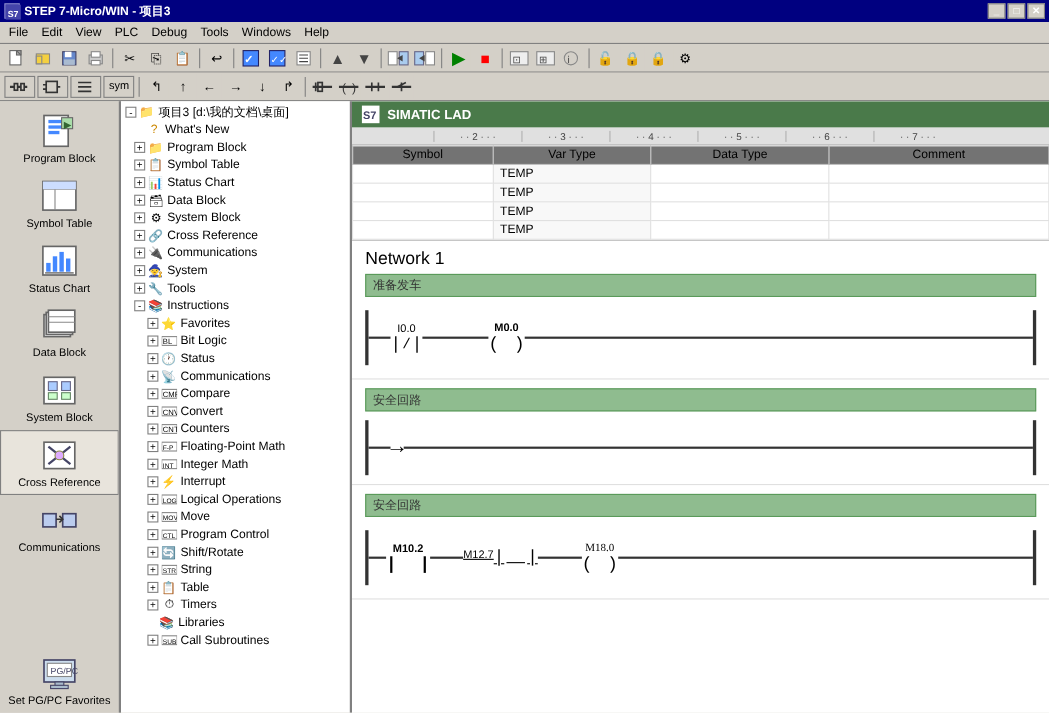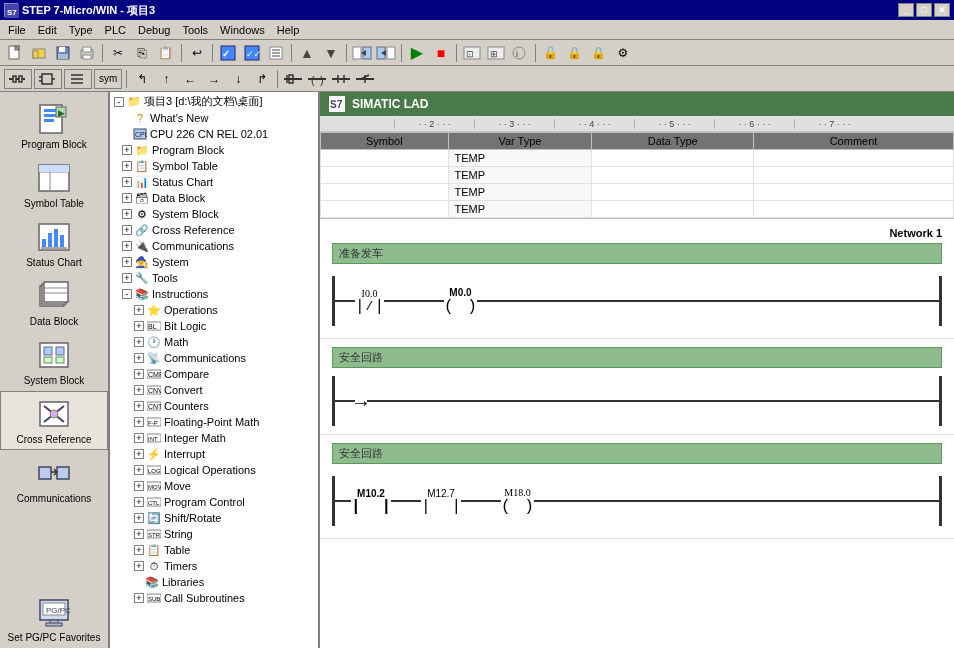--- a/index.html
+++ b/index.html
@@ -250,24 +250,23 @@
     .var-table .temp-cell {
       background: #f8f8f8;
     }
 
     
     .network-section {
       padding: 8px 12px;
       border-bottom: 1px solid #e0e0e0;
     }
     .network-title {
-      font-weight: bold;
-      font-size: 11px;
+      font-weight: normal;
+      font-size: 16px;
       margin-bottom: 4px;
-      text-align: right;
     }
     .network-comment {
       background: #8fbc8f;
       color: #333;
       padding: 2px 6px;
       font-size: 11px;
       margin-bottom: 8px;
       border: 1px solid #5a9a5a;
       width: 100%;
     }
@@ -300,21 +299,21 @@
   <div class="title-bar-buttons">
     <div class="title-btn">_</div>
     <div class="title-btn">□</div>
     <div class="title-btn">✕</div>
   </div>
 </div>
 
 <div class="menu-bar">
   <span class="menu-item">File</span>
   <span class="menu-item">Edit</span>
-  <span class="menu-item">Type</span>
+  <span class="menu-item">View</span>
   <span class="menu-item">PLC</span>
   <span class="menu-item">Debug</span>
   <span class="menu-item">Tools</span>
   <span class="menu-item">Windows</span>
   <span class="menu-item">Help</span>
 </div>
 
 <div class="toolbar">
 
   <button class="tb-btn" title="New">
@@ -592,30 +591,20 @@
         <span class="tree-icon">📁</span>
         <span>项目3 [d:\我的文档\桌面]</span>
       </div>
 
       <div class="tree-node-content indent1">
         <span style="width:10px;display:inline-block;"></span>
         <span class="tree-icon" style="color:#cc8800;">?</span>
         <span>What's New</span>
       </div>
 
-      <div class="tree-node-content indent1">
-        <span style="width:10px;display:inline-block;"></span>
-        <span class="tree-icon">
-          <svg width="14" height="12" viewBox="0 0 14 12">
-              <rect x="1" y="1" width="12" height="10" fill="#aaccee" stroke="#446" stroke-width="1"></rect>
-              <text x="2" y="9" font-size="7" fill="#223">CPU</text>
-            </svg>
-        </span>
-        <span>CPU 226 CN REL 02.01</span>
-      </div>
 
       <div class="tree-node-content indent1">
         <span class="expand-btn">+</span>
         <span class="tree-icon">📁</span>
         <span>Program Block</span>
       </div>
 
       <div class="tree-node-content indent1">
         <span class="expand-btn">+</span>
         <span class="tree-icon">📋</span>
@@ -666,36 +655,36 @@
 
       <div class="tree-node-content indent1">
         <span class="expand-btn">-</span>
         <span class="tree-icon">📚</span>
         <span>Instructions</span>
       </div>
 
       <div class="tree-node-content indent2">
         <span class="expand-btn">+</span>
         <span class="tree-icon">⭐</span>
-        <span>Operations</span>
+        <span>Favorites</span>
       </div>
       <div class="tree-node-content indent2">
         <span class="expand-btn">+</span>
         <span class="tree-icon">
           <svg width="14" height="12">
               <rect x="0" y="2" width="14" height="8" fill="#fff" stroke="#888"></rect>
               <text x="1" y="9" font-size="7">BL</text>
             </svg>
         </span>
         <span>Bit Logic</span>
       </div>
       <div class="tree-node-content indent2">
         <span class="expand-btn">+</span>
         <span class="tree-icon">🕐</span>
-        <span>Math</span>
+        <span>Status</span>
       </div>
       <div class="tree-node-content indent2">
         <span class="expand-btn">+</span>
         <span class="tree-icon">📡</span>
         <span>Communications</span>
       </div>
       <div class="tree-node-content indent2">
         <span class="expand-btn">+</span>
         <span class="tree-icon">
           <svg width="14" height="12">
@@ -891,21 +880,21 @@
       <div class="network-section">
         <div class="network-title">Network 1</div>
         <div class="network-comment">准备发车</div>
 
         <div style="display:flex; align-items:center; padding: 4px 0;">
 
           <div style="width:3px; height:50px; background:#333; margin-right:0;"></div>
           <div style="height:2px; width:20px; background:#333;"></div>
 
           <div style="display:flex;flex-direction:column;align-items:center;">
-            <div style="font-size:10px; text-align:center; font-family:Liberation Serif, serif;">I0.0</div>
+            <div style="font-size:10px; text-align:center; font-family:Liberation Sans, sans-serif;">I0.0</div>
             <div style="display:flex;align-items:center;">
               <span style="font-family:'Courier New',monospace;font-size:16px;line-height:1;">|</span>
               <span style="font-family:'Courier New',monospace;font-size:13px;margin:0 1px;">/</span>
               <span style="font-family:'Courier New',monospace;font-size:16px;line-height:1;">|</span>
             </div>
           </div>
           <div style="height:2px; width:60px; background:#333;"></div>
 
           <div style="display:flex;flex-direction:column;align-items:center;">
             <div style="font-size:10px; text-align:right; font-family:Arial;font-weight:bold;">M0.0</div>
@@ -946,21 +935,21 @@
           <div style="display:flex;flex-direction:column;align-items:center;font-weight:bold;">
             <div style="font-size:10px; text-align:center; font-family:Arial;">M10.2</div>
             <div style="display:flex;align-items:center;">
               <span style="font-family:'Courier New',monospace;font-size:16px;line-height:1;">|</span>
               <span style="font-family:'Courier New',monospace;font-size:14px;margin:0 2px;">&nbsp;&nbsp;</span>
               <span style="font-family:'Courier New',monospace;font-size:16px;line-height:1;">|</span>
             </div>
           </div>
           <div style="height:2px; width:30px; background:#333;"></div>
 
-          <div style="display:flex;flex-direction:column;">
+          <div style="display:flex;text-decoration:underline;">
             <div style="font-size:10px; text-align:center; font-family:Arial;">M12.7</div>
             <div style="display:flex;align-items:center;">
               <span style="font-family:'Courier New',monospace;font-size:16px;line-height:1;">|</span>
               <span style="font-family:'Courier New',monospace;font-size:14px;margin:0 2px;">&nbsp;&nbsp;</span>
               <span style="font-family:'Courier New',monospace;font-size:16px;line-height:1;">|</span>
             </div>
           </div>
           <div style="height:2px; width:40px; background:#333;"></div>
 
           <div style="display:flex;flex-direction:column;align-items:center;">

